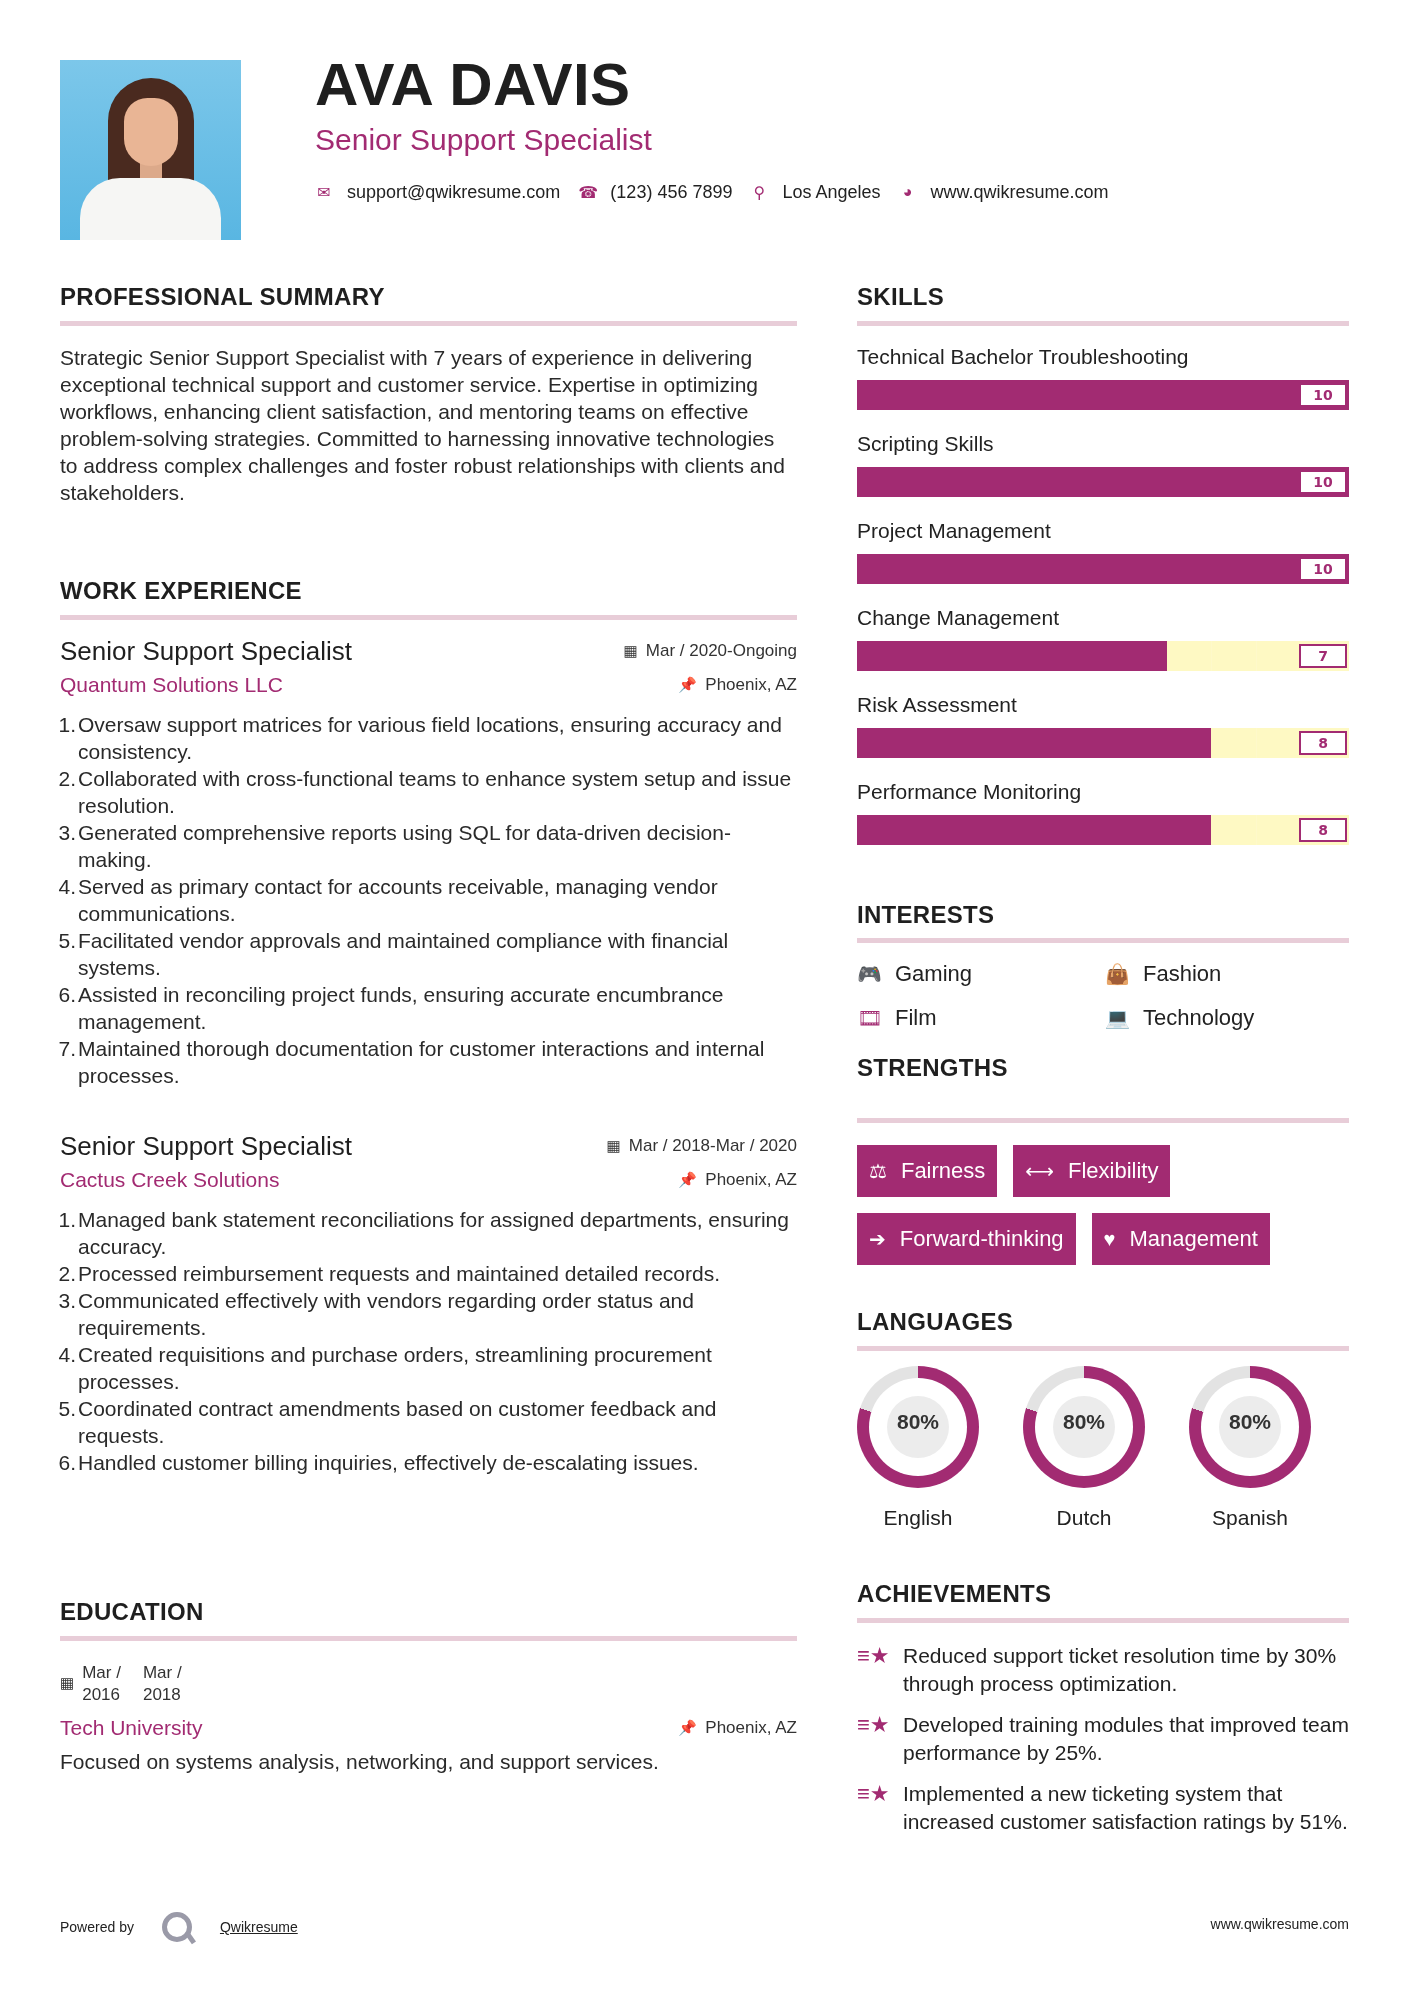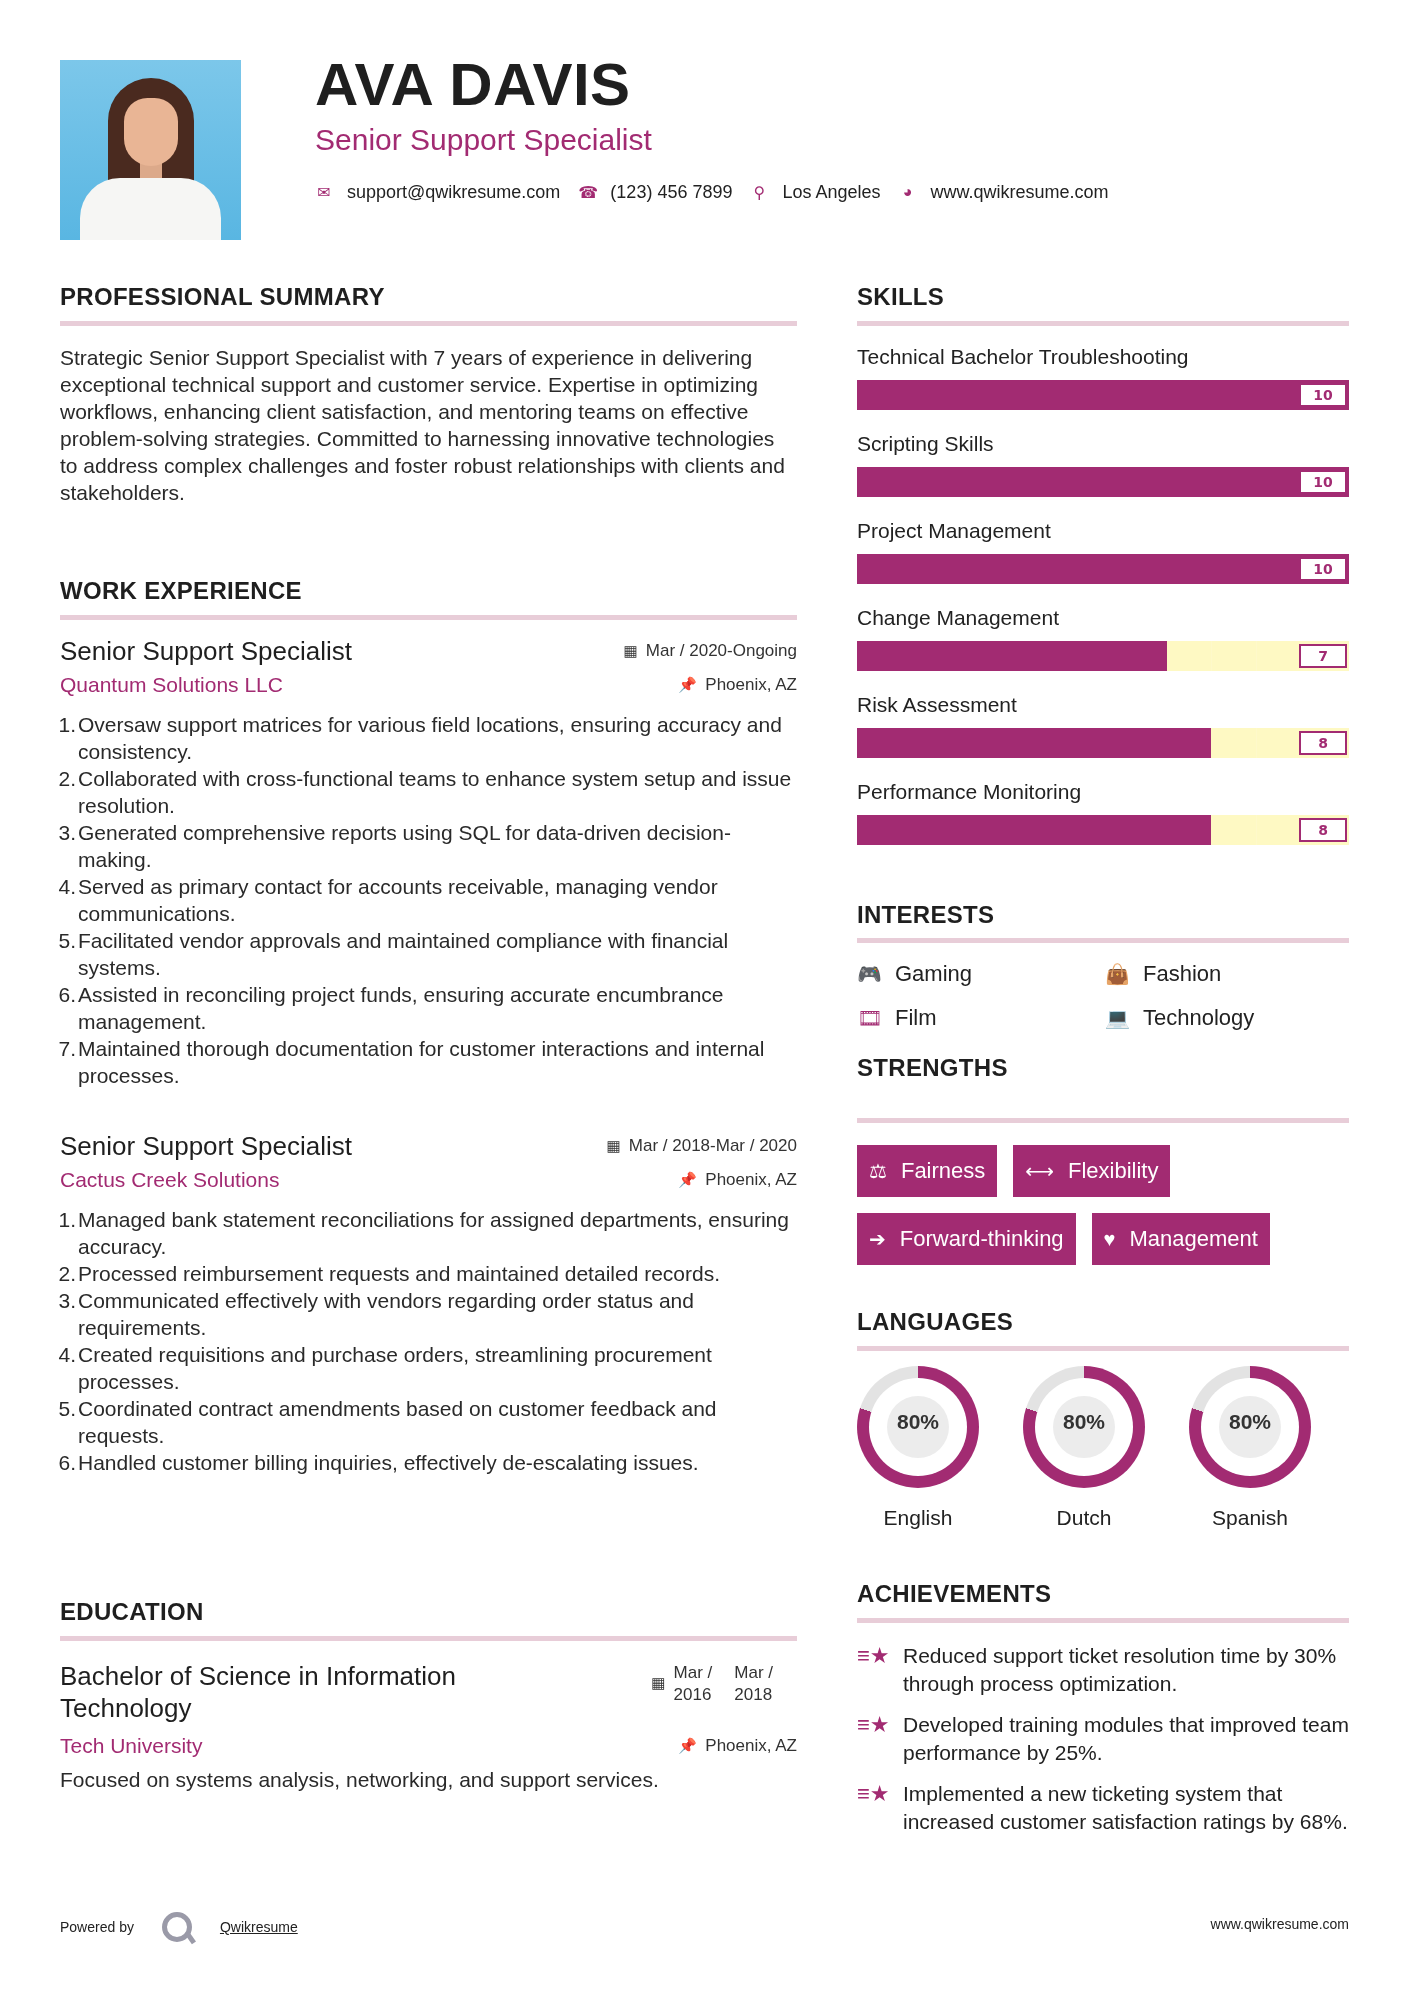--- a/index.html
+++ b/index.html
@@ -153,21 +153,20 @@
     <li>Created requisitions and purchase orders, streamlining procurement processes.</li>
     <li>Coordinated contract amendments based on customer feedback and requests.</li>
     <li>Handled customer billing inquiries, effectively de-escalating issues.</li>
   </ol>
 </div>
 
 <div class="abs left sec-h" style="top:1595px">EDUCATION</div>
 <div class="abs left sec-line" style="top:1636px"></div>
 <div class="abs left" style="top:1660px">
   <div style="display:flex; justify-content:space-between; align-items:flex-start;">
-    <div class="job-title" style="width:520px">Bachelor of Science in Information Technology</div>
     <div class="meta" style="align-items:flex-start; font-size:17px; line-height:22px; margin-top:2px;">
       <span class="mi" style="margin-top:10px">▦</span>
       <div style="margin-right:22px">
           <div>Mar /</div>
           <div>2016</div>
         </div>
       <div style="margin-right:24px">
           <div>Mar /</div>
           <div>2018</div>
         </div>
@@ -308,21 +307,21 @@
   <div class="ach">
       <span class="ico">≡★</span>
       <span>Reduced support ticket resolution time by 30% through process optimization.</span>
     </div>
   <div class="ach">
       <span class="ico">≡★</span>
       <span>Developed training modules that improved team performance by 25%.</span>
     </div>
   <div class="ach">
       <span class="ico">≡★</span>
-      <span>Implemented a new ticketing system that increased customer satisfaction ratings by 68%.</span>
+      <span>Implemented a new ticketing system that increased customer satisfaction ratings by 51%.</span>
     </div>
 </div>
 
 <div class="abs footer-l">
   <span>Powered by</span>
   <span class="q"></span>
   <span class="link">Qwikresume</span>
 </div>
 <div class="abs footer-r">www.qwikresume.com</div>
 

